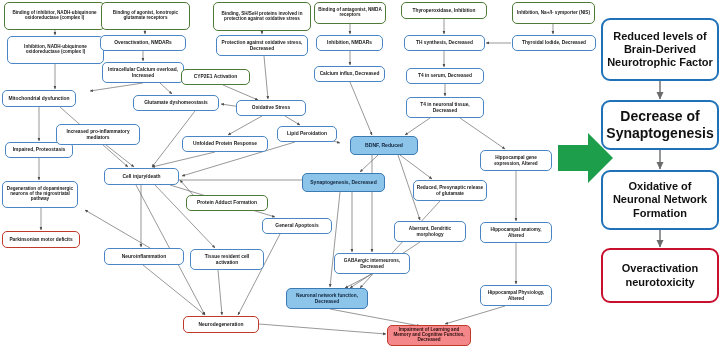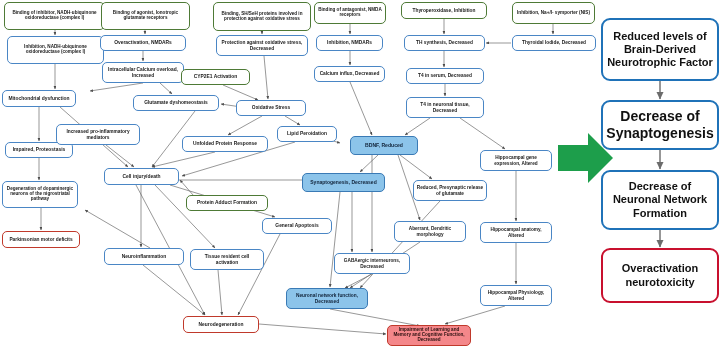--- a/index.html
+++ b/index.html
@@ -243,19 +243,19 @@
       </div>
     </div>
   <div id="panel">
       <div class="panel node" style="left: 601px; top: 18px; width: 118px; height: 63px; font-size: 11px;">
         <span>Reduced levels of Brain-Derived Neurotrophic Factor</span>
       </div>
       <div class="panel node" style="left: 601px; top: 100px; width: 118px; height: 50px; font-size: 14px; align-items: center;">
         <span>Decrease of Synaptogenesis</span>
       </div>
       <div class="panel node" style="left: 601px; top: 170px; width: 118px; height: 60px; font-size: 11px;">
-        <span>Decrease of Neuronal Network Formation</span>
+        <span>Oxidative of Neuronal Network Formation</span>
       </div>
       <div class="panel red node" style="left: 601px; top: 248px; width: 118px; height: 55px; font-size: 11px;">
         <span>Overactivation neurotoxicity</span>
       </div>
     </div>
 </div>
 
 </body></html>

